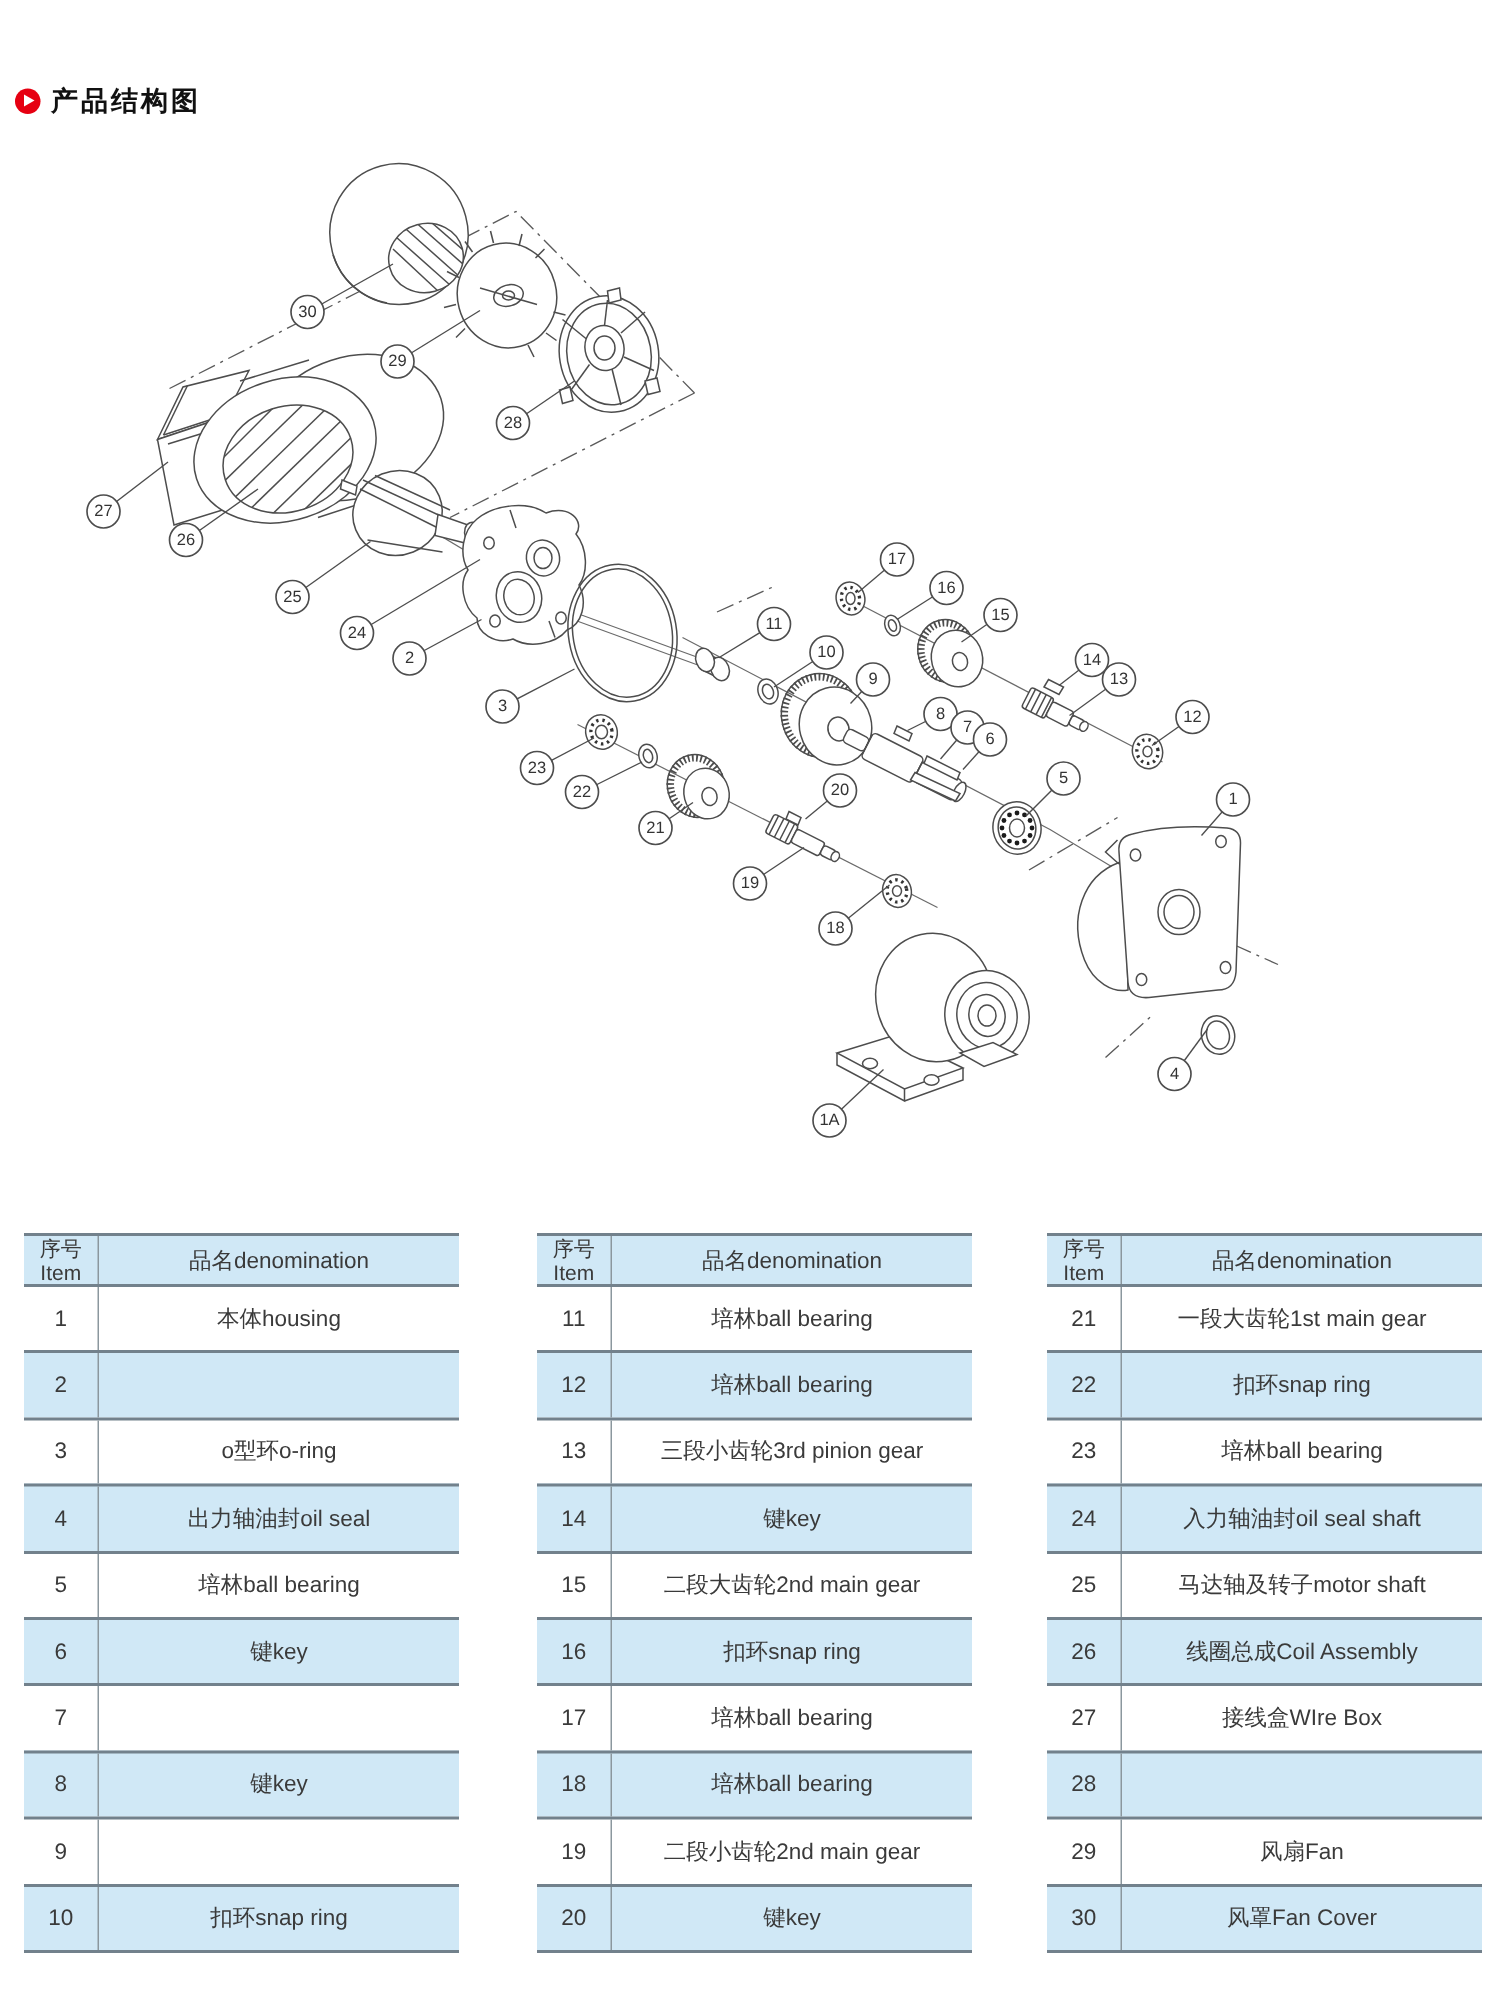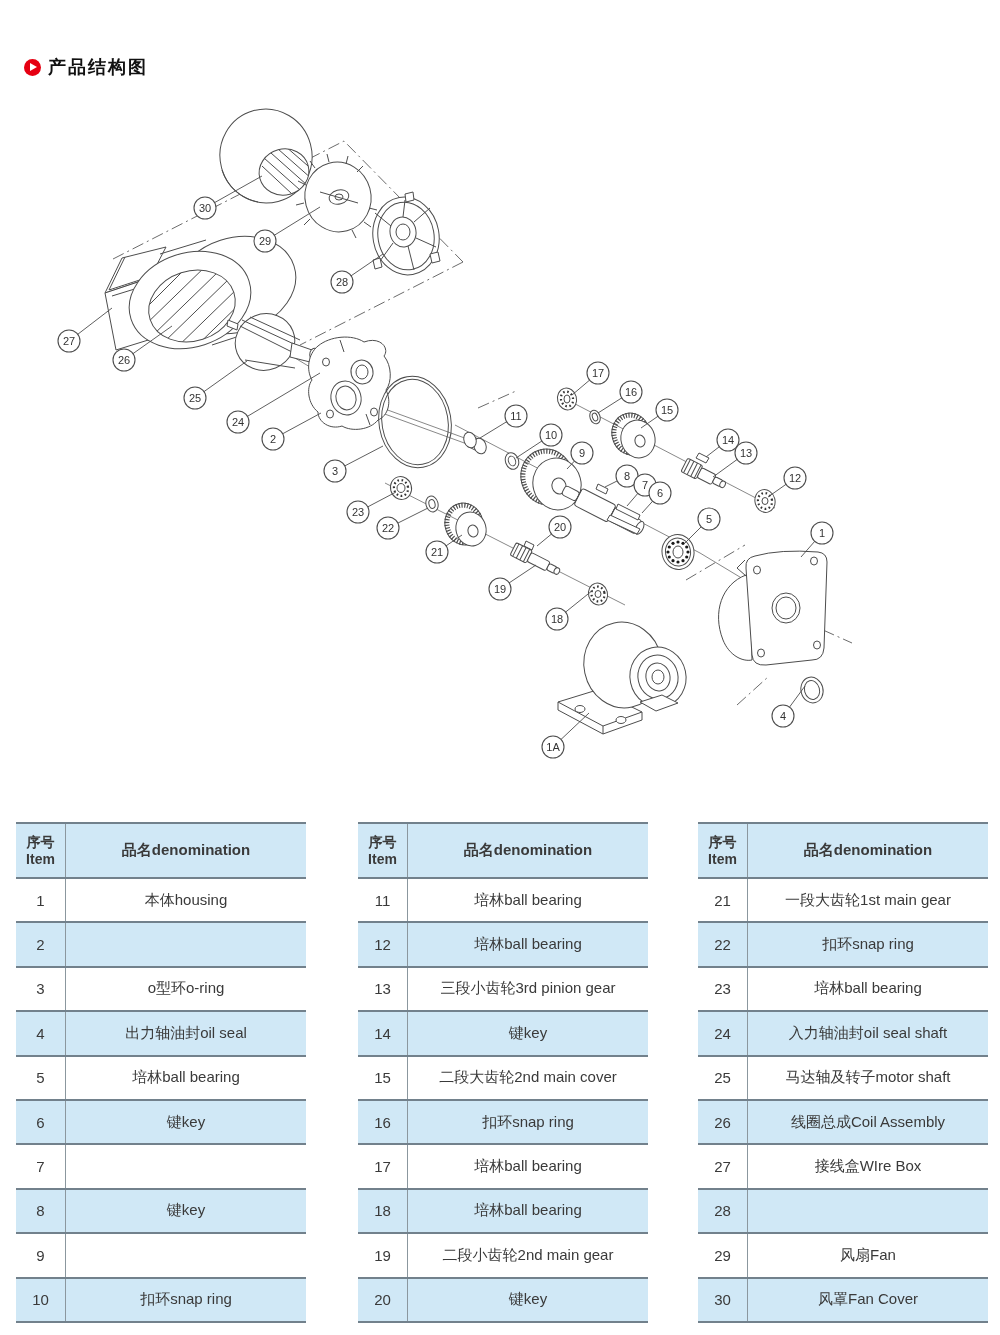--- a/index.html
+++ b/index.html
@@ -1,39 +1,39 @@
 <!DOCTYPE html>
 <html><head>
 <meta charset="utf-8">
 <style>
   html,body{margin:0;padding:0;background:#fff;}
   .page{position:relative;width:1000px;height:1335px;background:#fff;overflow:hidden;
         font-family:"Liberation Sans","DejaVu Sans",sans-serif;}
   
-  .hdr{position:absolute;left:24px;top:55px;display:flex;align-items:center;gap:7px;}
+  .hdr{position:absolute;left:10px;top:55px;display:flex;align-items:center;gap:7px;}
   .ico{width:17px;height:17px;border-radius:50%;background:var(--accent,#e60012);position:relative;flex:0 0 auto;}
   .ico::after{content:"";position:absolute;left:6px;top:4px;width:0;height:0;
               border-left:7px solid #fff;border-top:4.5px solid transparent;border-bottom:4.5px solid transparent;}
   .title{font-size:18px;font-weight:bold;color:#111;margin:0;letter-spacing:2px;}
   
   .diag{position:absolute;left:0;top:80px;width:1000px;height:730px;}
   .ln{fill:none;stroke:#4d4d4d;stroke-width:1;}
   .wf{fill:#fff;stroke:#4d4d4d;stroke-width:1;}
   .ph{fill:none;stroke:#5a5a5a;stroke-width:0.9;stroke-dasharray:12 4 2 4;}
   .ax{fill:none;stroke:#6a6a6a;stroke-width:0.8;}
   .teeth{fill:none;stroke:#4d4d4d;stroke-width:5;stroke-dasharray:1.2 1.6;}
   .dotring{fill:none;stroke:#333;stroke-width:2.2;stroke-dasharray:1.6 2.6;}
   .ld{stroke:#4d4d4d;stroke-width:0.9;}
   .callout-circle{fill:#fff;stroke:#4d4d4d;stroke-width:1.1;}
   .callout-text{fill:#333;font-size:11px;font-family:"Liberation Sans","DejaVu Sans",sans-serif;}
   .blk{fill:#1b1b1b;stroke:none;}
   
   .t{position:absolute;top:822px;width:290px;border-bottom:2px solid var(--tborder,#72818c);}
   .trow{display:flex;border-top:2px solid var(--tborder,#72818c);height:44.4px;box-sizing:border-box;}
-  .trow.head{height:55px;font-weight:bold;}
+  .trow.head{height:34px;}
   .trow.blue{background:var(--tblue,#d0e8f6);}
   .ci{width:49px;flex:0 0 49px;border-right:1px solid #8b979e;display:flex;flex-direction:column;
       align-items:center;justify-content:center;font-size:15px;color:#3a3a3a;text-align:center;line-height:1.15;}
   .cn{flex:1;display:flex;align-items:center;justify-content:center;font-size:15px;color:#3a3a3a;text-align:center;}
   .head .ci{font-size:14px;}
   .head .cn{font-size:15px;}
 </style>
 </head>
 <body>
 
@@ -561,21 +561,21 @@
         <div class="trow">
           <div class="ci">13</div>
           <div class="cn">三段小齿轮3rd pinion gear</div>
         </div>
         <div class="trow blue">
           <div class="ci">14</div>
           <div class="cn">键key</div>
         </div>
         <div class="trow">
           <div class="ci">15</div>
-          <div class="cn">二段大齿轮2nd main cover</div>
+          <div class="cn">二段大齿轮2nd main gear</div>
         </div>
         <div class="trow blue">
           <div class="ci">16</div>
           <div class="cn">扣环snap ring</div>
         </div>
         <div class="trow">
           <div class="ci">17</div>
           <div class="cn">培林ball bearing</div>
         </div>
         <div class="trow blue">

